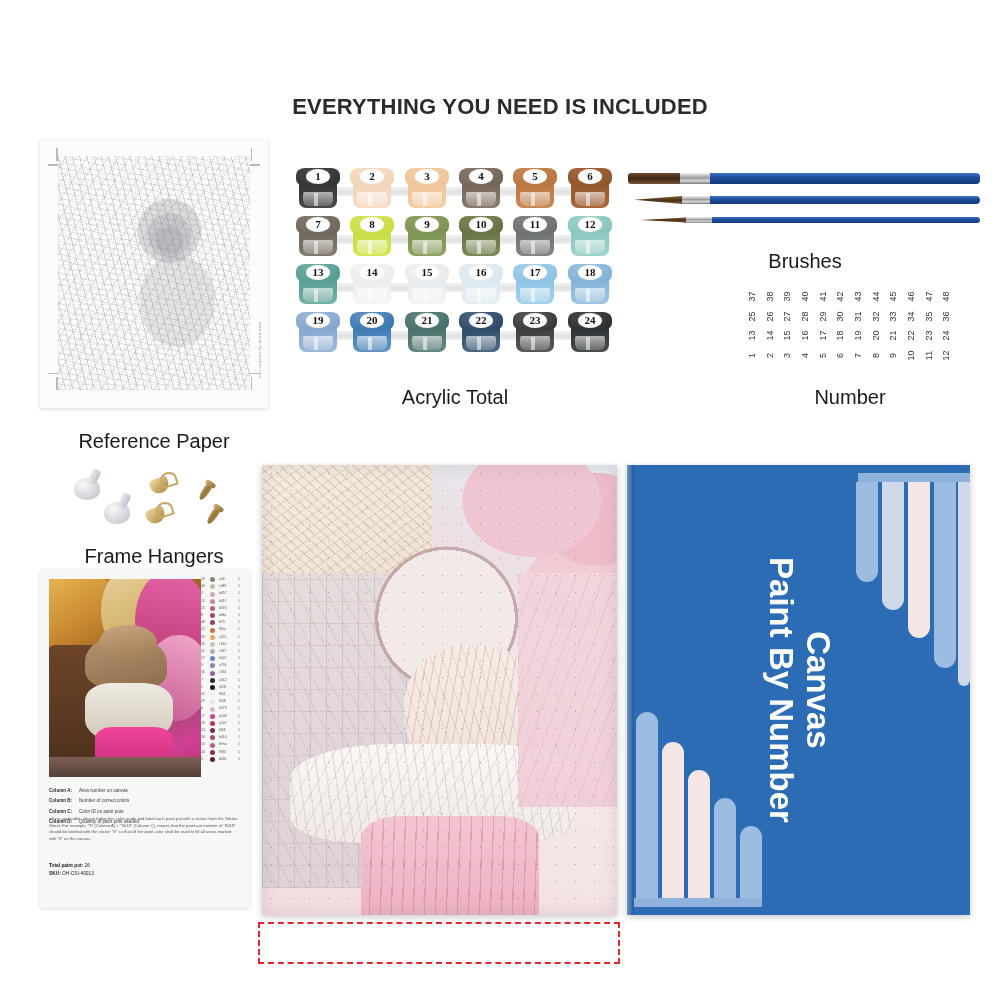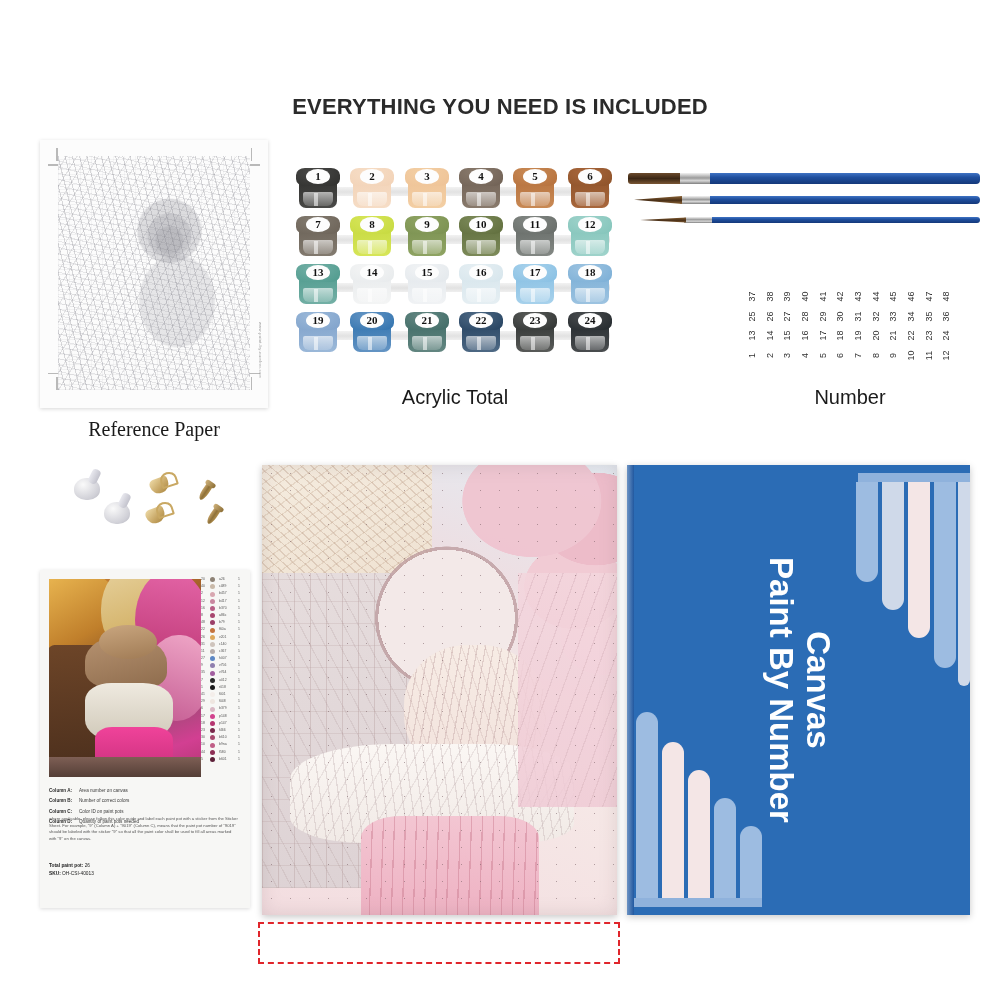--- a/index.html
+++ b/index.html
@@ -256,21 +256,21 @@
     <div class="crop" style="left:8px;   top:24px; width:13px;  height:1.5px;"></div>
     <div class="crop" style="right:16px; top:8px;  width:1.5px; height:13px;"></div>
     <div class="crop" style="right:8px;  top:24px; width:13px;  height:1.5px;"></div>
     <div class="crop" style="left:16px;  bottom:18px; width:1.5px; height:13px;"></div>
     <div class="crop" style="left:8px;   bottom:34px; width:13px;  height:1.5px;"></div>
     <div class="crop" style="right:16px; bottom:18px; width:1.5px; height:13px;"></div>
     <div class="crop" style="right:8px;  bottom:34px; width:13px;  height:1.5px;"></div>
     <div id="ref-art"></div>
     <div id="ref-side-text">www.paint-by-number.com</div>
   </div>
-  <div class="caption" style="left:40px; top:418px; width:228px;font-family:Liberation Serif, serif;">Reference Paper</div>
+  <div class="caption" style="left:40px; top:430px; width:228px;">Reference Paper</div>
 
   <div id="pots">
       <div class="pot-row" style="top: 0px;">
         <div class="pot-rail"></div>
         <div class="pot" style="left: 4px;">
           <div class="pot-body" style="background: linear-gradient(175deg, rgb(47, 47, 45), rgb(74, 74, 72));"></div>
           <div class="pot-lid" style="background: radial-gradient(at 40% 22%, rgb(74, 74, 72), rgb(47, 47, 45));"></div>
           <div class="pot-num">1</div>
         </div>
         <div class="pot" style="left: 58px;">
@@ -411,20 +411,21 @@
       <div class="brush-handle" style="width:272px;"></div>
       <div class="brush-ferrule" style="left:52px; width:30px;"></div>
       <div class="brush-tip" style="left:6px; width:48px; background:linear-gradient(180deg,#8a6234,#4a3018 55%,#8a6234); clip-path:polygon(0 48%,100% 0,100% 100%);"></div>
     </div>
     <div class="brush" style="top:52px; width:352px; height:6px;">
       <div class="brush-handle" style="width:272px;"></div>
       <div class="brush-ferrule" style="left:56px; width:28px;"></div>
       <div class="brush-tip" style="left:12px; width:46px; background:linear-gradient(180deg,#8a6234,#4a3018 55%,#8a6234); clip-path:polygon(0 50%,100% 8%,100% 92%);"></div>
     </div>
   </div>
+  <div class="caption" style="left:700px; top:250px; width:210px;">Brushes</div>
 
   <div id="sticker">
       <div class="sticker-col" style="left: 0px;">
         <div class="sticker-num" style="top: 0px;">37</div>
         <div class="sticker-num" style="top: 19.5px;">25</div>
         <div class="sticker-num" style="top: 39px;">13</div>
         <div class="sticker-num" style="top: 58.5px;">1</div>
       </div>
       <div class="sticker-col" style="left: 17.6667px;">
         <div class="sticker-num" style="top: 0px;">38</div>
@@ -502,20 +503,21 @@
       <div class="dring-plate"></div>
         <div class="dring-ring"></div>
     </div>
     <div class="dring" style="left:84px; top:34px;">
       <div class="dring-plate"></div>
         <div class="dring-ring"></div>
     </div>
     <div class="screw" style="left:140px; top:12px; transform:rotate(34deg);"></div>
     <div class="screw" style="left:148px; top:36px; transform:rotate(34deg);"></div>
   </div>
+  <div class="caption" style="left:40px; top:545px; width:228px;">Frame Hangers</div>
 
   <div id="instructions">
     <div id="ins-image">
       <div class="blob" style="left:-14px; top:-10px; width:92px; height:104px; background:linear-gradient(150deg,#f0bf57,#c07f2b 60%,#7d4a22); border-radius:42% 58% 46% 54%;"></div>
       <div class="blob" style="left:52px;  top:-16px; width:76px; height:92px;  background:linear-gradient(160deg,#e8d3a0,#caa34f); border-radius:50% 48% 52% 46%;"></div>
       <div class="blob" style="left:86px;  top:-8px;  width:74px; height:106px; background:linear-gradient(190deg,#e566a8,#b8326f); border-radius:48% 52% 40% 56%;"></div>
       <div class="blob" style="left:96px;  top:56px;  width:64px; height:86px;  background:linear-gradient(200deg,#f0a8c8,#c45b92); border-radius:52% 44% 50% 48%;"></div>
       <div class="blob" style="left:-6px;  top:66px;  width:64px; height:132px; background:linear-gradient(175deg,#6d4528,#4a2e1c); border-radius:18% 24% 10% 12%;"></div>
       <div class="blob" style="left:36px;  top:56px;  width:82px; height:54px;  background:linear-gradient(165deg,#b79371,#8d6b4c); border-radius:48% 52% 30% 34%;"></div>
       <div class="blob" style="left:50px;  top:46px;  width:58px; height:34px;  background:linear-gradient(170deg,#c9a67f,#a07b55); border-radius:50%;"></div>

